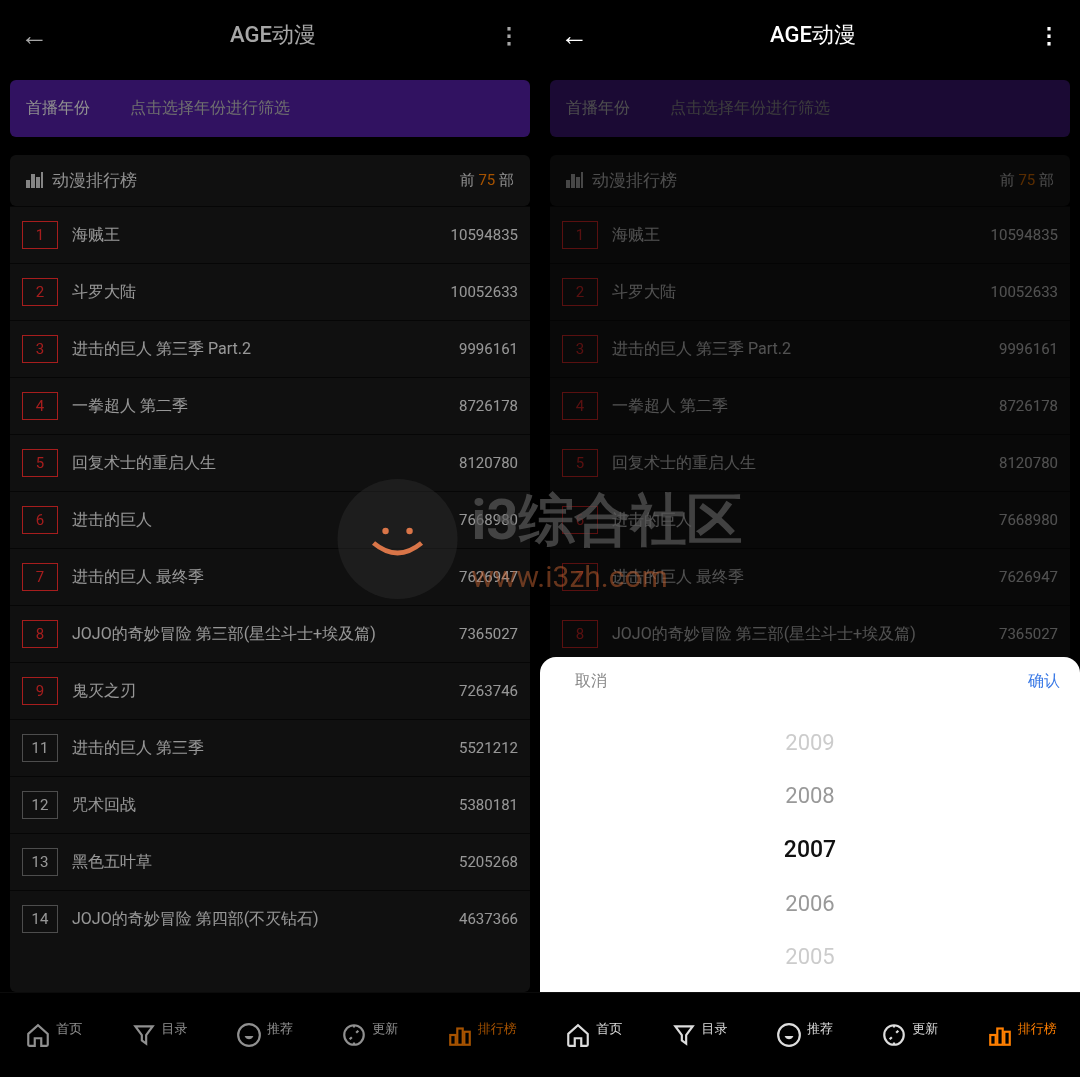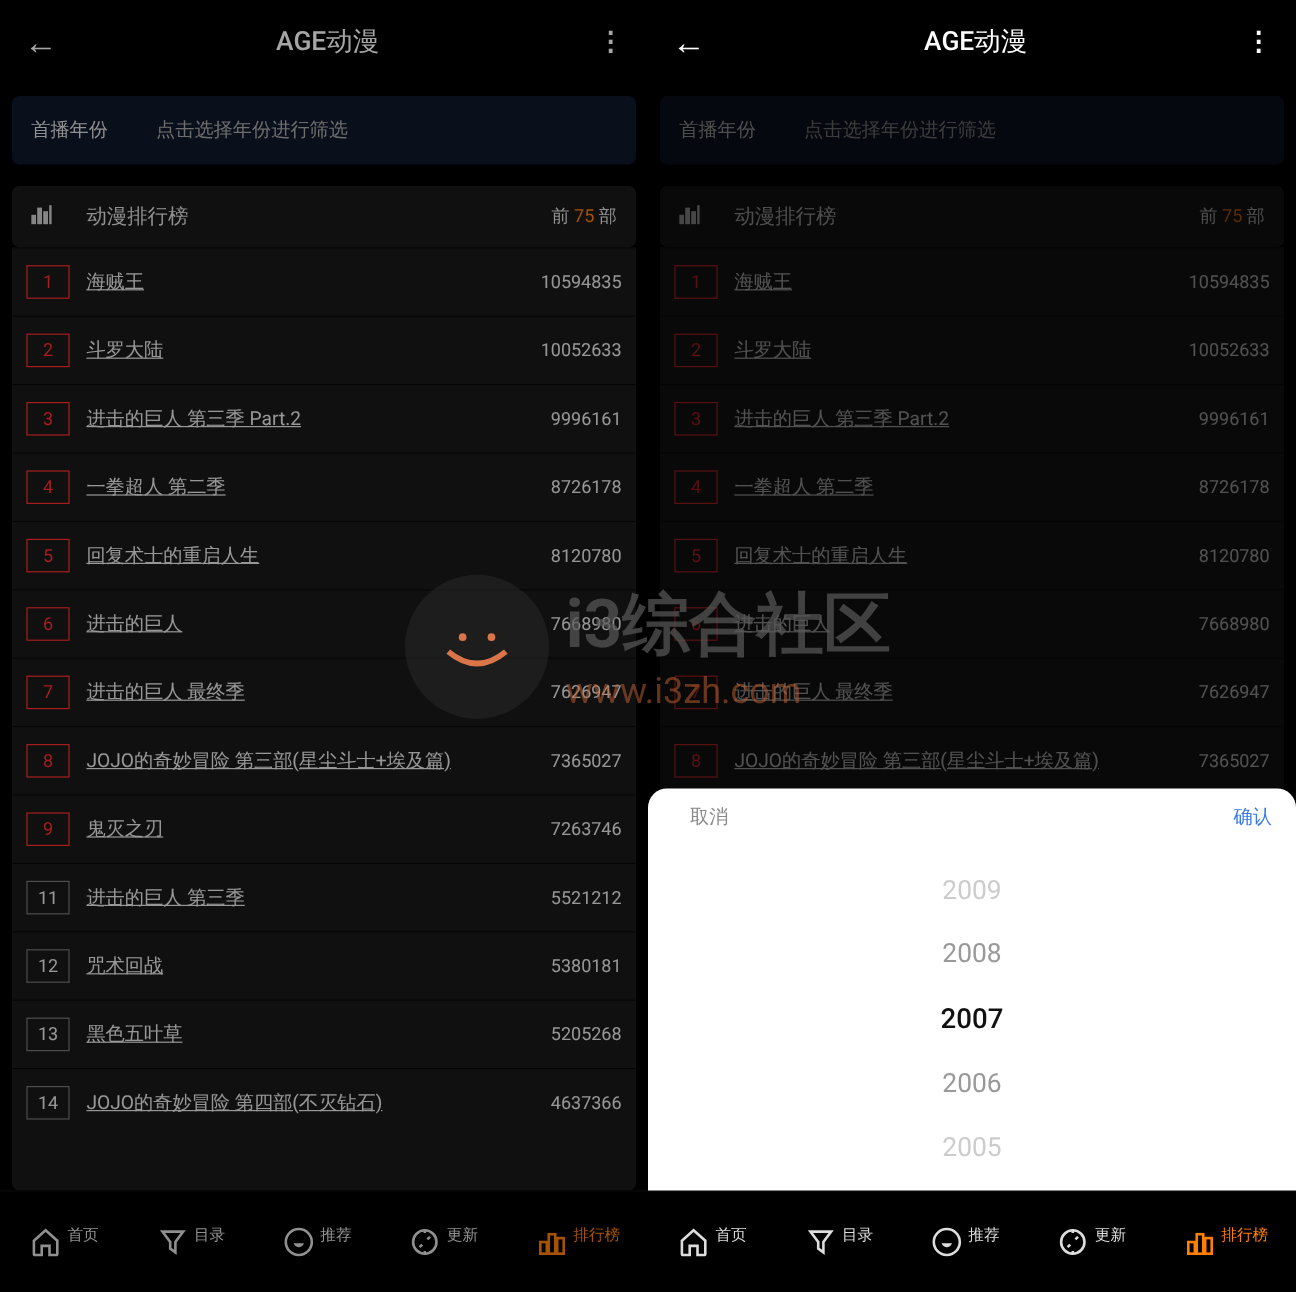--- a/index.html
+++ b/index.html
@@ -42,21 +42,21 @@
       color: #fff;
       font-weight: 500;
     }
     .more-dots {
       color: #fff;
       font-size: 22px;
       font-weight: bold;
     }
     .filter-bar {
       margin: 10px 10px 8px 10px;
-      background: #0f172a;
+      background: #4c1d95;
       border-radius: 6px;
       padding: 18px 16px;
       display: flex;
       align-items: center;
       gap: 40px;
     }
     .filter-label {
       color: #ddd;
       font-size: 16px;
     }
@@ -64,21 +64,20 @@
       color: #aaa;
       font-size: 16px;
     }
     .rank-header {
       margin: 10px 10px 0 10px;
       background: #1a1a1a;
       border-radius: 6px;
       padding: 14px 16px;
       display: flex;
       align-items: center;
-      gap: 20px;
     }
     .rank-icon {
       color: #ccc;
       font-size: 18px;
       margin-right: 8px;
     }
     .rank-title {
       color: #ddd;
       font-size: 17px;
       flex: 1;
@@ -118,21 +117,20 @@
       border-color: #ff2d2d;
     }
     .rank-badge.normal {
       color: #e8e8e8;
       border-color: #777;
     }
     .anime-name {
       flex: 1;
       color: #e8e8e8;
       font-size: 16px;
-      text-decoration: underline;
     }
     .anime-count {
       color: #e8e8e8;
       font-size: 15px;
     }
     .bottom-nav {
       height: 85px;
       background: #000;
       display: flex;
       align-items: center;

